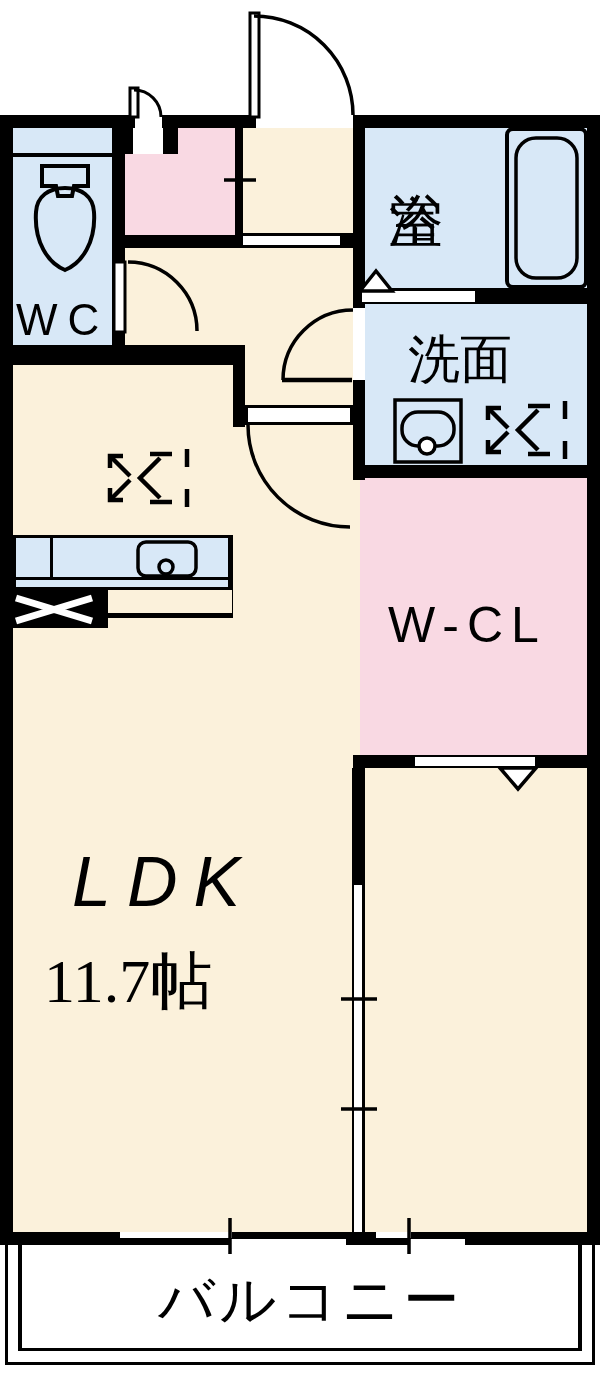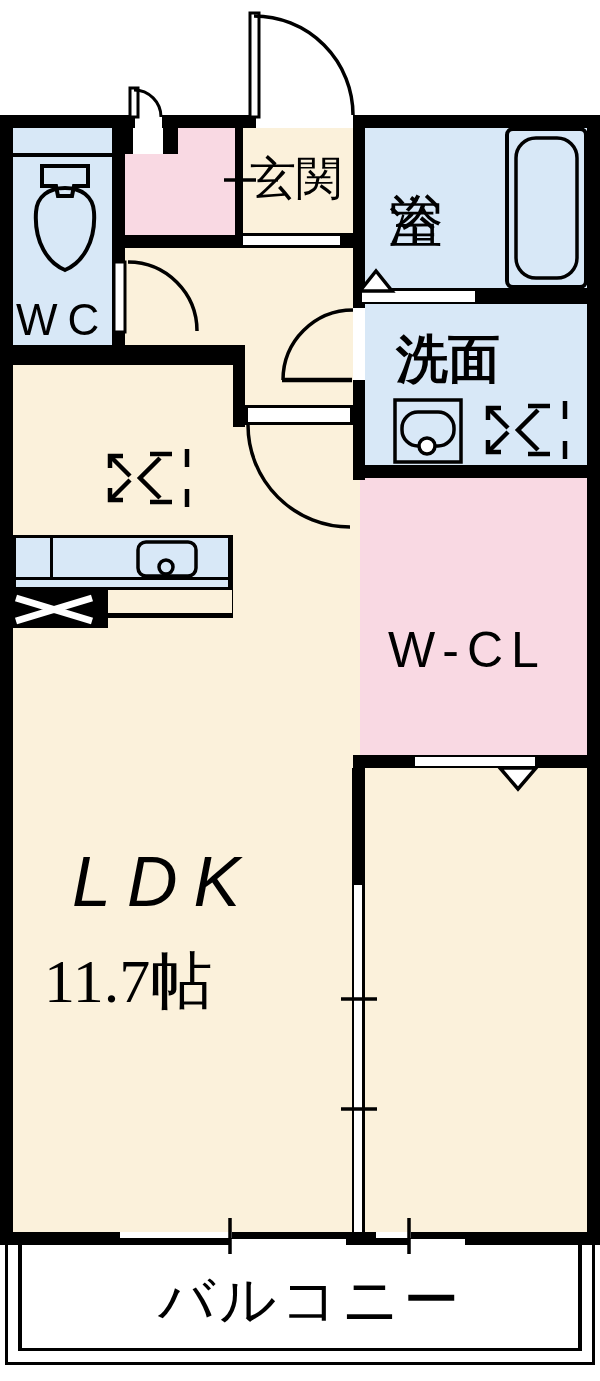--- a/index.html
+++ b/index.html
@@ -155,20 +155,19 @@
     <g stroke="#000" stroke-width="3.5">
       <line x1="224" y1="180" x2="256" y2="180"></line>
       <line x1="341" y1="999" x2="377" y2="999"></line>
       <line x1="341" y1="1109" x2="377" y2="1109"></line>
       <line x1="230" y1="1218" x2="230" y2="1254"></line>
       <line x1="409" y1="1218" x2="409" y2="1254"></line>
     </g>
   </svg>
 
   <div class="label" style="left:16px;top:278px;font-size:44px;letter-spacing:10px;margin-top:20px;">WC</div>
-  <div class="label" style="left:250px;top:155px;font-size:46px;">玄関</div>
   <div class="label v" style="left:390px;top:150px;font-size:54px;">浴室</div>
-  <div class="label" style="left:396px;top:333px;font-size:52px;font-weight:bold;">洗面</div>
-  <div class="label" style="left:388px;top:600px;font-size:50px;letter-spacing:8px;margin-top:25px;">W-CL</div>
+  <div class="label" style="left:408px;top:333px;font-size:52px;">洗面</div>
+  <div class="label" style="left:388px;top:600px;font-size:50px;letter-spacing:8px;">W-CL</div>
   <div class="label" style="left:72px;top:847px;font-size:70px;letter-spacing:16px;font-style:italic;">LDK</div>
   <div class="label" style="left:44px;top:950px;font-size:62px;font-family:Liberation Serif, serif;">11.7帖</div>
   <div class="label" style="left:158px;top:1272px;font-size:56px;letter-spacing:4px;">バルコニー</div>
 </div>
 
 </body></html>

